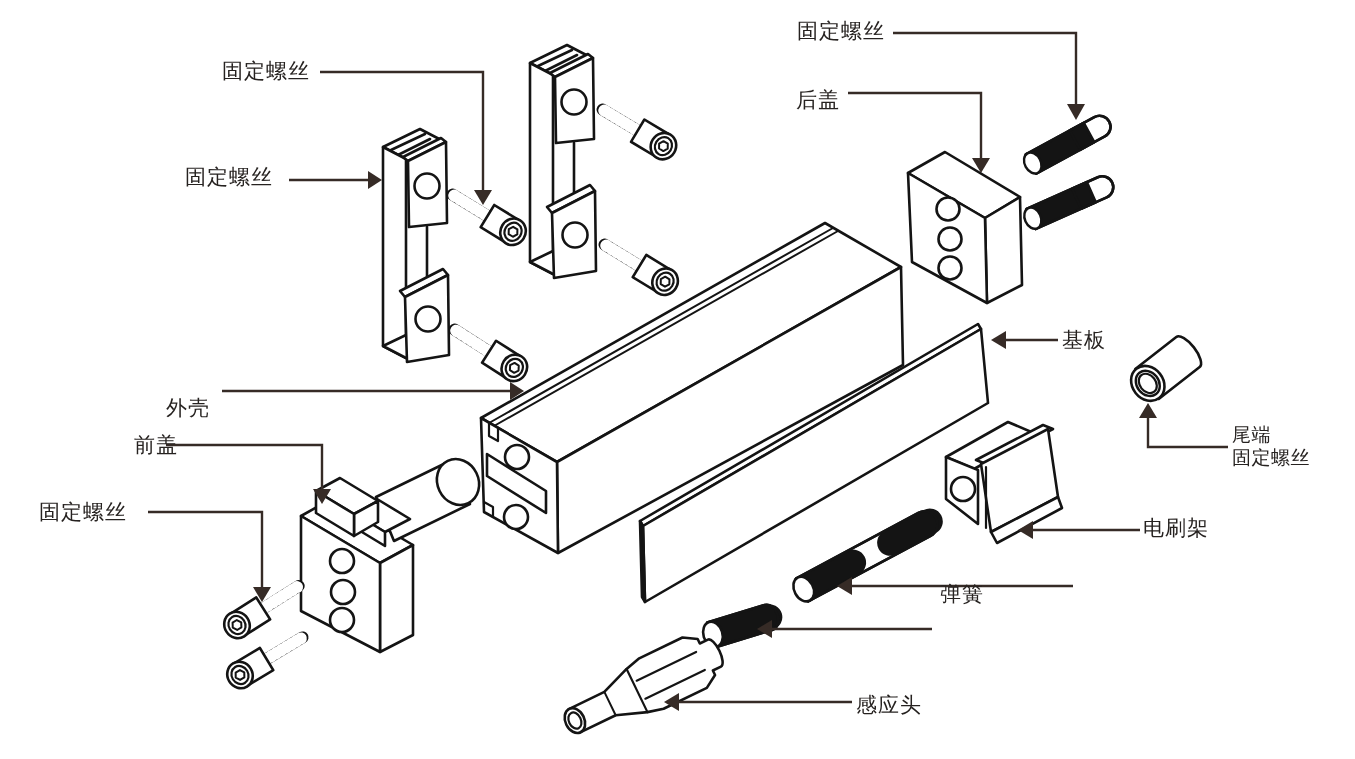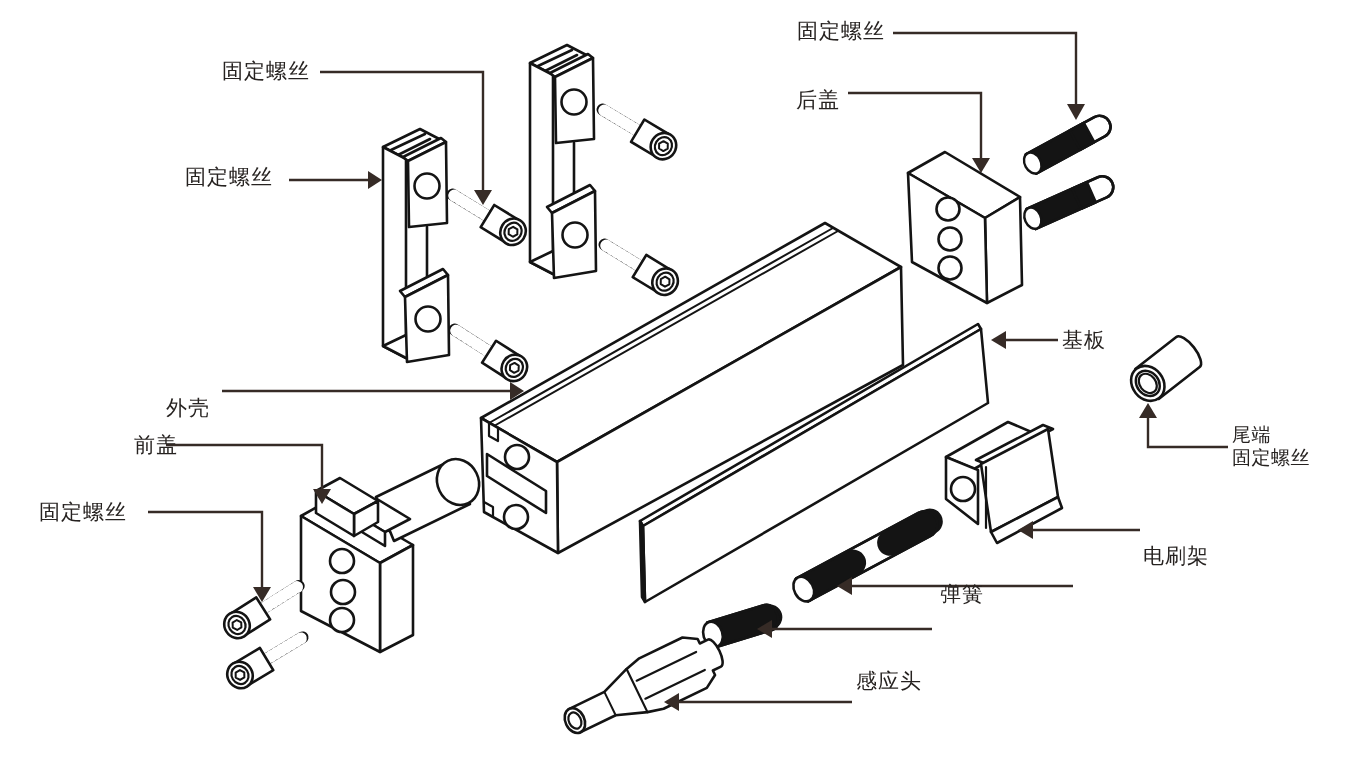--- a/index.html
+++ b/index.html
@@ -202,16 +202,16 @@
   <div class="lbl" style="left:797px;top:19px">固定螺丝</div>
   <div class="lbl" style="left:796px;top:88px">后盖</div>
   <div class="lbl" style="left:1062px;top:328px">基板</div>
   <div class="lbl small" style="left:1232px;top:423px">
     <div>尾端</div>
     <div>固定螺丝</div>
   </div>
   <div class="lbl" style="left:166px;top:396px">外壳</div>
   <div class="lbl" style="left:134px;top:433px">前盖</div>
   <div class="lbl" style="left:39px;top:500px">固定螺丝</div>
-  <div class="lbl" style="left:1143px;top:544px">电刷架</div>
+  <div class="lbl" style="left:1143px;top:516px">电刷架</div>
   <div class="lbl" style="left:940px;top:582px">弹簧</div>
-  <div class="lbl" style="left:856px;top:669px">感应头</div>
+  <div class="lbl" style="left:856px;top:693px">感应头</div>
 </div>
 
 </body></html>

